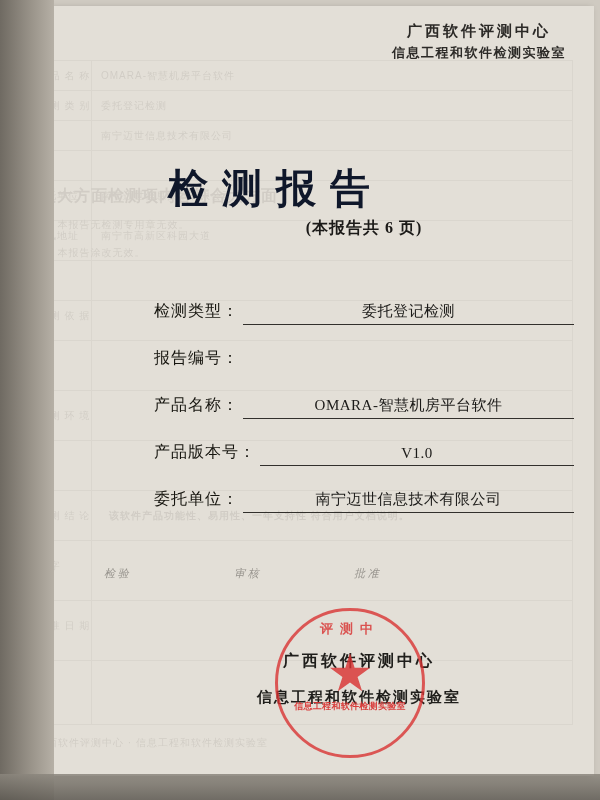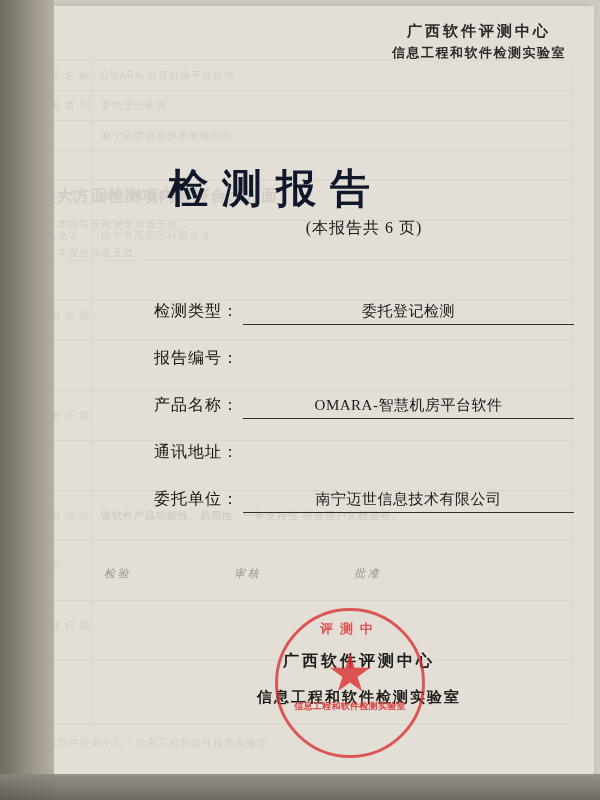--- a/index.html
+++ b/index.html
@@ -106,20 +106,21 @@
 
   .subtitle {
     position: absolute;
     left: 100px;
     top: 212px;
     width: 420px;
     text-align: center;
     font-size: 16px;
     color: #1b1a18;
     letter-spacing: 1px;
+    font-weight: bold;
   }
 
   .fields {
     position: absolute;
     left: 100px;
     top: 272px;
     width: 420px;
   }
   .field {
     display: flex;
@@ -298,21 +299,21 @@
       <div class="btxt" style="left:6px;  top:38px;">检 测 类 别</div>
       <div class="btxt" style="left:72px; top:38px;">委托登记检测</div>
       <div class="btxt" style="left:72px; top:68px;">南宁迈世信息技术有限公司</div>
       <div class="btxt" style="left:6px;  top:128px;">委托单位</div>
       <div class="btxt" style="left:72px; top:128px;">南宁迈世信息技术有限公司</div>
       <div class="btxt" style="left:6px;  top:168px;">通讯地址</div>
       <div class="btxt" style="left:72px; top:168px;">南宁市高新区科园大道</div>
       <div class="btxt" style="left:6px;  top:248px;">检 测 依 据</div>
       <div class="btxt" style="left:6px;  top:348px;">检 测 环 境</div>
       <div class="btxt" style="left:6px;  top:448px;">检 测 结 论</div>
-      <div class="btxt" style="left:72px; top:448px;font-weight:bold;">该软件产品功能性、易用性、一年支持性 符合用户文档说明。</div>
+      <div class="btxt" style="left:80px; top:448px;font-weight:bold;">该软件产品功能性、易用性、一年支持性 符合用户文档说明。</div>
       <div class="btxt" style="left:6px;  top:498px;">签 字</div>
       <div class="btxt" style="left:6px;  top:558px;">批 准 日 期</div>
     </div>
     <div class="btxt" style="left:40px; top:186px; font-size:16px; font-weight:bold;">双大方面检测项内容符合大方面</div>
     <div class="btxt" style="left:40px; top:218px;">5、本报告无检测专用章无效。</div>
     <div class="btxt" style="left:40px; top:246px;">6、本报告涂改无效。</div>
     <div class="btxt" style="left:36px; top:736px;">广西软件评测中心 · 信息工程和软件检测实验室</div>
   </div>
 
   <div class="sheet">
@@ -335,21 +336,24 @@
       <div class="field">
         <div class="label">报告编号：</div>
       </div>
       <div class="field">
         <div class="label">产品名称：</div>
         <div class="value-wrap">
           <span class="value">OMARA-智慧机房平台软件</span>
         </div>
       </div>
       <div class="field">
-        <div class="label">通讯地址：</div>
+        <div class="label">产品版本号：</div>
+        <div class="value-wrap">
+          <span class="value">V1.0</span>
+        </div>
       </div>
       <div class="field">
         <div class="label">委托单位：</div>
         <div class="value-wrap">
           <span class="value">南宁迈世信息技术有限公司</span>
         </div>
       </div>
     </div>
 
     <div class="footer">

